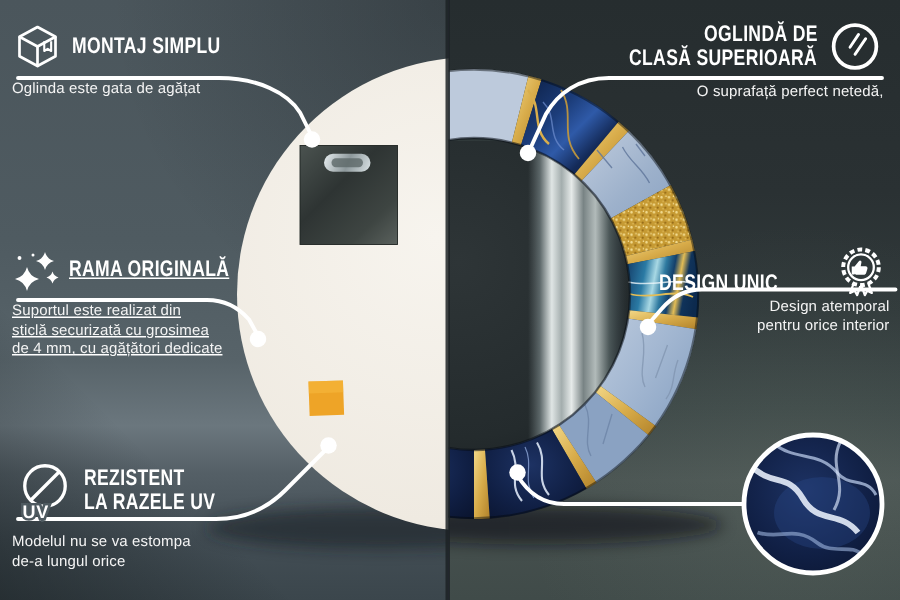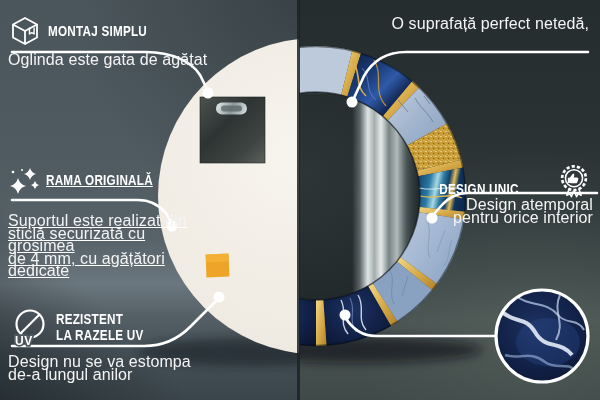--- a/index.html
+++ b/index.html
@@ -17,27 +17,27 @@
     background:radial-gradient(circle at 78% 83%,rgba(130,145,135,.14),transparent 45%);}
   svg.scene{position:absolute;inset:0;z-index:2;}
   .callout{position:absolute;color:#fff;z-index:5;}
   .co-head{display:flex;gap:6px;align-items:center;}
   .co-head.bottom{align-items:flex-end;gap:36px;}
   .co-title{display:inline-block;font-weight:bold;font-size:15px;line-height:16px;
             letter-spacing:.3px;transform:scaleX(.78);transform-origin:0 50%;white-space:nowrap;}
   .right{text-align:right;}
   .right .co-title{transform-origin:100% 50%;}
   .co-title-block{display:flex;flex-direction:column;}
-  .co-desc{font-size:16px;line-height:12.5px;color:#f4f4f4;letter-spacing:.1px;}
+  .co-desc{font-size:10px;line-height:12.5px;color:#f4f4f4;letter-spacing:.1px;}
   .co-montaj{left:8px;top:14px;width:210px;}
   .co-montaj .co-desc{margin-top:6px;}
   .co-oglinda{right:11px;top:12px;width:240px;}
   .co-oglinda .co-desc{margin-top:6px;}
   .co-rama{left:8px;top:164px;width:200px;text-decoration:underline;}
-  .co-rama .co-desc{margin-top:19px;}
+  .co-rama .co-desc{margin-top:6px;}
   .co-design{right:7px;top:163px;width:220px;}
   .co-design .co-desc{margin-top:-2px;margin-left:18px;}
   .co-design .co-title{margin-bottom:4px;}
   .co-uv{left:8px;top:306px;width:210px;}
   .co-uv .co-desc{margin-top:8px;}
   .icon{flex:0 0 auto;}
 </style>
 </head>
 <body>
 
@@ -234,20 +234,31 @@
         <path d="M21.5,13.5 v6.5 l2.3,-1.4 2.3,1.4 v-6.5" stroke="#fff" stroke-width="1.4" fill="none" stroke-linejoin="round"></path>
       </svg>
       <span class="co-title">MONTAJ SIMPLU</span>
     </div>
     <div class="co-desc">
       <div>Oglinda este gata de agățat</div>
     </div>
   </div>
 
   <div class="callout co-oglinda right">
+    <div class="co-head" style="justify-content:flex-end;">
+      <span class="co-title-block" style="align-items:flex-end;">
+        <span class="co-title">OGLINDĂ DE</span>
+        <span class="co-title">CLASĂ SUPERIOARĂ</span>
+      </span>
+      <svg class="icon" width="38" height="38" viewBox="0 0 40 40">
+        <circle cx="20" cy="20" r="15" stroke="#fff" stroke-width="2.6" fill="none"></circle>
+        <path d="M22.5,11.5 L16.5,20.5" stroke="#fff" stroke-width="2" stroke-linecap="round"></path>
+        <path d="M27.5,14.5 L20,25.5" stroke="#fff" stroke-width="2" stroke-linecap="round"></path>
+      </svg>
+    </div>
     <div class="co-desc">
       <div>O suprafață perfect netedă,</div>
     </div>
   </div>
 
   <div class="callout co-rama">
     <div class="co-head">
       <svg class="icon" width="32" height="32" viewBox="0 0 32 32">
         <g fill="#fff">
           <path d="M10,14 Q11.6,20.4 18,22 Q11.6,23.6 10,30 Q8.4,23.6 2,22 Q8.4,20.4 10,14 Z"></path>
@@ -289,17 +300,17 @@
         <circle cx="22" cy="18" r="13.5" stroke="#fff" stroke-width="2.2" fill="none"></circle>
         <path d="M13,27 L31,9" stroke="#fff" stroke-width="2.2" stroke-linecap="round"></path>
         <text x="7" y="39" font-size="12" font-weight="bold" fill="#fff" stroke="#4e5a60" stroke-width="3.5" paint-order="stroke" letter-spacing=".5" font-family="Liberation Sans, sans-serif">UV</text>
       </svg>
       <span class="co-title-block">
         <span class="co-title">REZISTENT</span>
         <span class="co-title">LA RAZELE UV</span>
       </span>
     </div>
     <div class="co-desc">
-      <div>Design nu se va estompa</div>
-      <div>de-a lungul anilor</div>
+      <div>Modelul nu se va estompa</div>
+      <div>de-a lungul orice</div>
     </div>
   </div>
 </div>
 
 </body></html>

